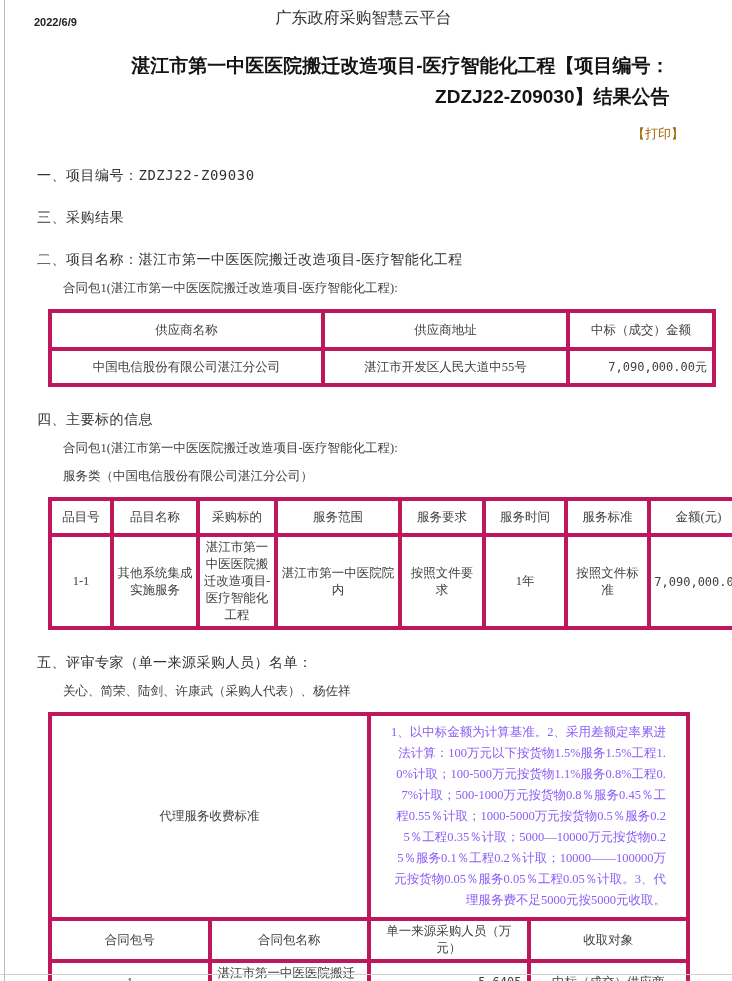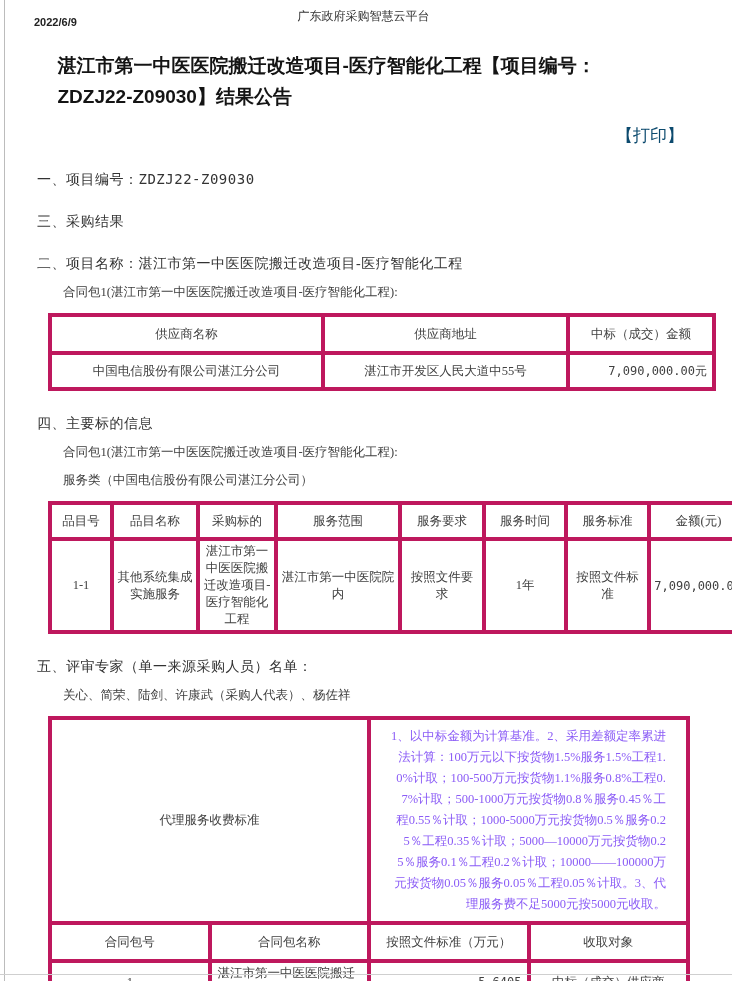--- a/index.html
+++ b/index.html
@@ -7,29 +7,29 @@
     width:732px;height:981px;background:#ffffff;position:relative;overflow:hidden;
     font-family:"Liberation Serif","DejaVu Serif",serif;color:#3a3a3a;
   }
   .page-edge-left{position:absolute;left:4px;top:0;bottom:0;width:1px;background:#bcbcbc;}
   .page-edge-bottom{position:absolute;left:0;right:0;bottom:6px;height:1px;background:#cfcfcf;}
   .content{padding:8px 42px 0 37px;}
 
   .doc-header{position:relative;height:16px;}
   .doc-date{position:absolute;left:-3px;top:8px;font-family:"Liberation Sans","DejaVu Sans",sans-serif;
     font-size:11px;font-weight:bold;color:#222;}
-  .doc-site{text-align:center;font-size:12px;color:#333;}
+  .doc-site{text-align:center;font-size:16px;color:#333;}
 
   .page-title{
-    max-width:612px;margin:26px auto 0 auto;text-align:left;
+    max-width:612px;margin:26px auto 0 auto;text-align:right;
     font-family:"Liberation Sans","DejaVu Sans",sans-serif;
     font-weight:bold;font-size:19px;line-height:31px;color:#141414;
   }
   .print-row{text-align:right;margin:12px 6px 0 0;}
-  .print-btn{font-size:17px;color:#0c4a6e;cursor:pointer;text-decoration:none;}
+  .print-btn{font-size:13px;color:#a16207;cursor:pointer;text-decoration:none;}
 
   .sec-heading{font-size:14px;color:#333;margin-top:24px;letter-spacing:0.5px;}
   .sub-line{font-size:12.5px;color:#3d3d3d;margin:11px 0 0 26px;}
   .mono{font-family:"DejaVu Sans Mono","Liberation Mono",monospace;}
 
   table{border-collapse:collapse;table-layout:fixed;width:642px;margin:12px 0 0 11px;
     border:2px solid #000;}
   th,td{border:4px solid #be185d;font-weight:normal;font-size:12.5px;color:#404040;
     text-align:center;vertical-align:middle;padding:2px 3px;word-break:break-all;}
 
@@ -128,21 +128,21 @@
 
   <table class="t3">
     <tbody>
         <tr>
       <td colspan="2">代理服务收费标准</td>
       <td colspan="2" class="fee-text">1、以中标金额为计算基准。2、采用差额定率累进法计算：100万元以下按货物1.5%服务1.5%工程1.0%计取；100-500万元按货物1.1%服务0.8%工程0.7%计取；500-1000万元按货物0.8％服务0.45％工程0.55％计取；1000-5000万元按货物0.5％服务0.25％工程0.35％计取；5000—10000万元按货物0.25％服务0.1％工程0.2％计取；10000——100000万元按货物0.05％服务0.05％工程0.05％计取。3、代理服务费不足5000元按5000元收取。</td>
     </tr>
     <tr>
       <th class="c1">合同包号</th>
       <th class="c2">合同包名称</th>
-      <th class="c3">按照文件标准（万元）</th>
+      <th class="c3">单一来源采购人员（万元）</th>
       <th class="c4">收取对象</th>
     </tr>
     <tr>
       <td class="c1 row-data">1</td>
       <td class="c2 row-data pkg-name">湛江市第一中医医院搬迁改造项目-医疗智能化工程</td>
       <td class="c3 row-data num">5.6405</td>
       <td class="c4 row-data">中标（成交）供应商</td>
     </tr>
   </tbody>
     </table>

